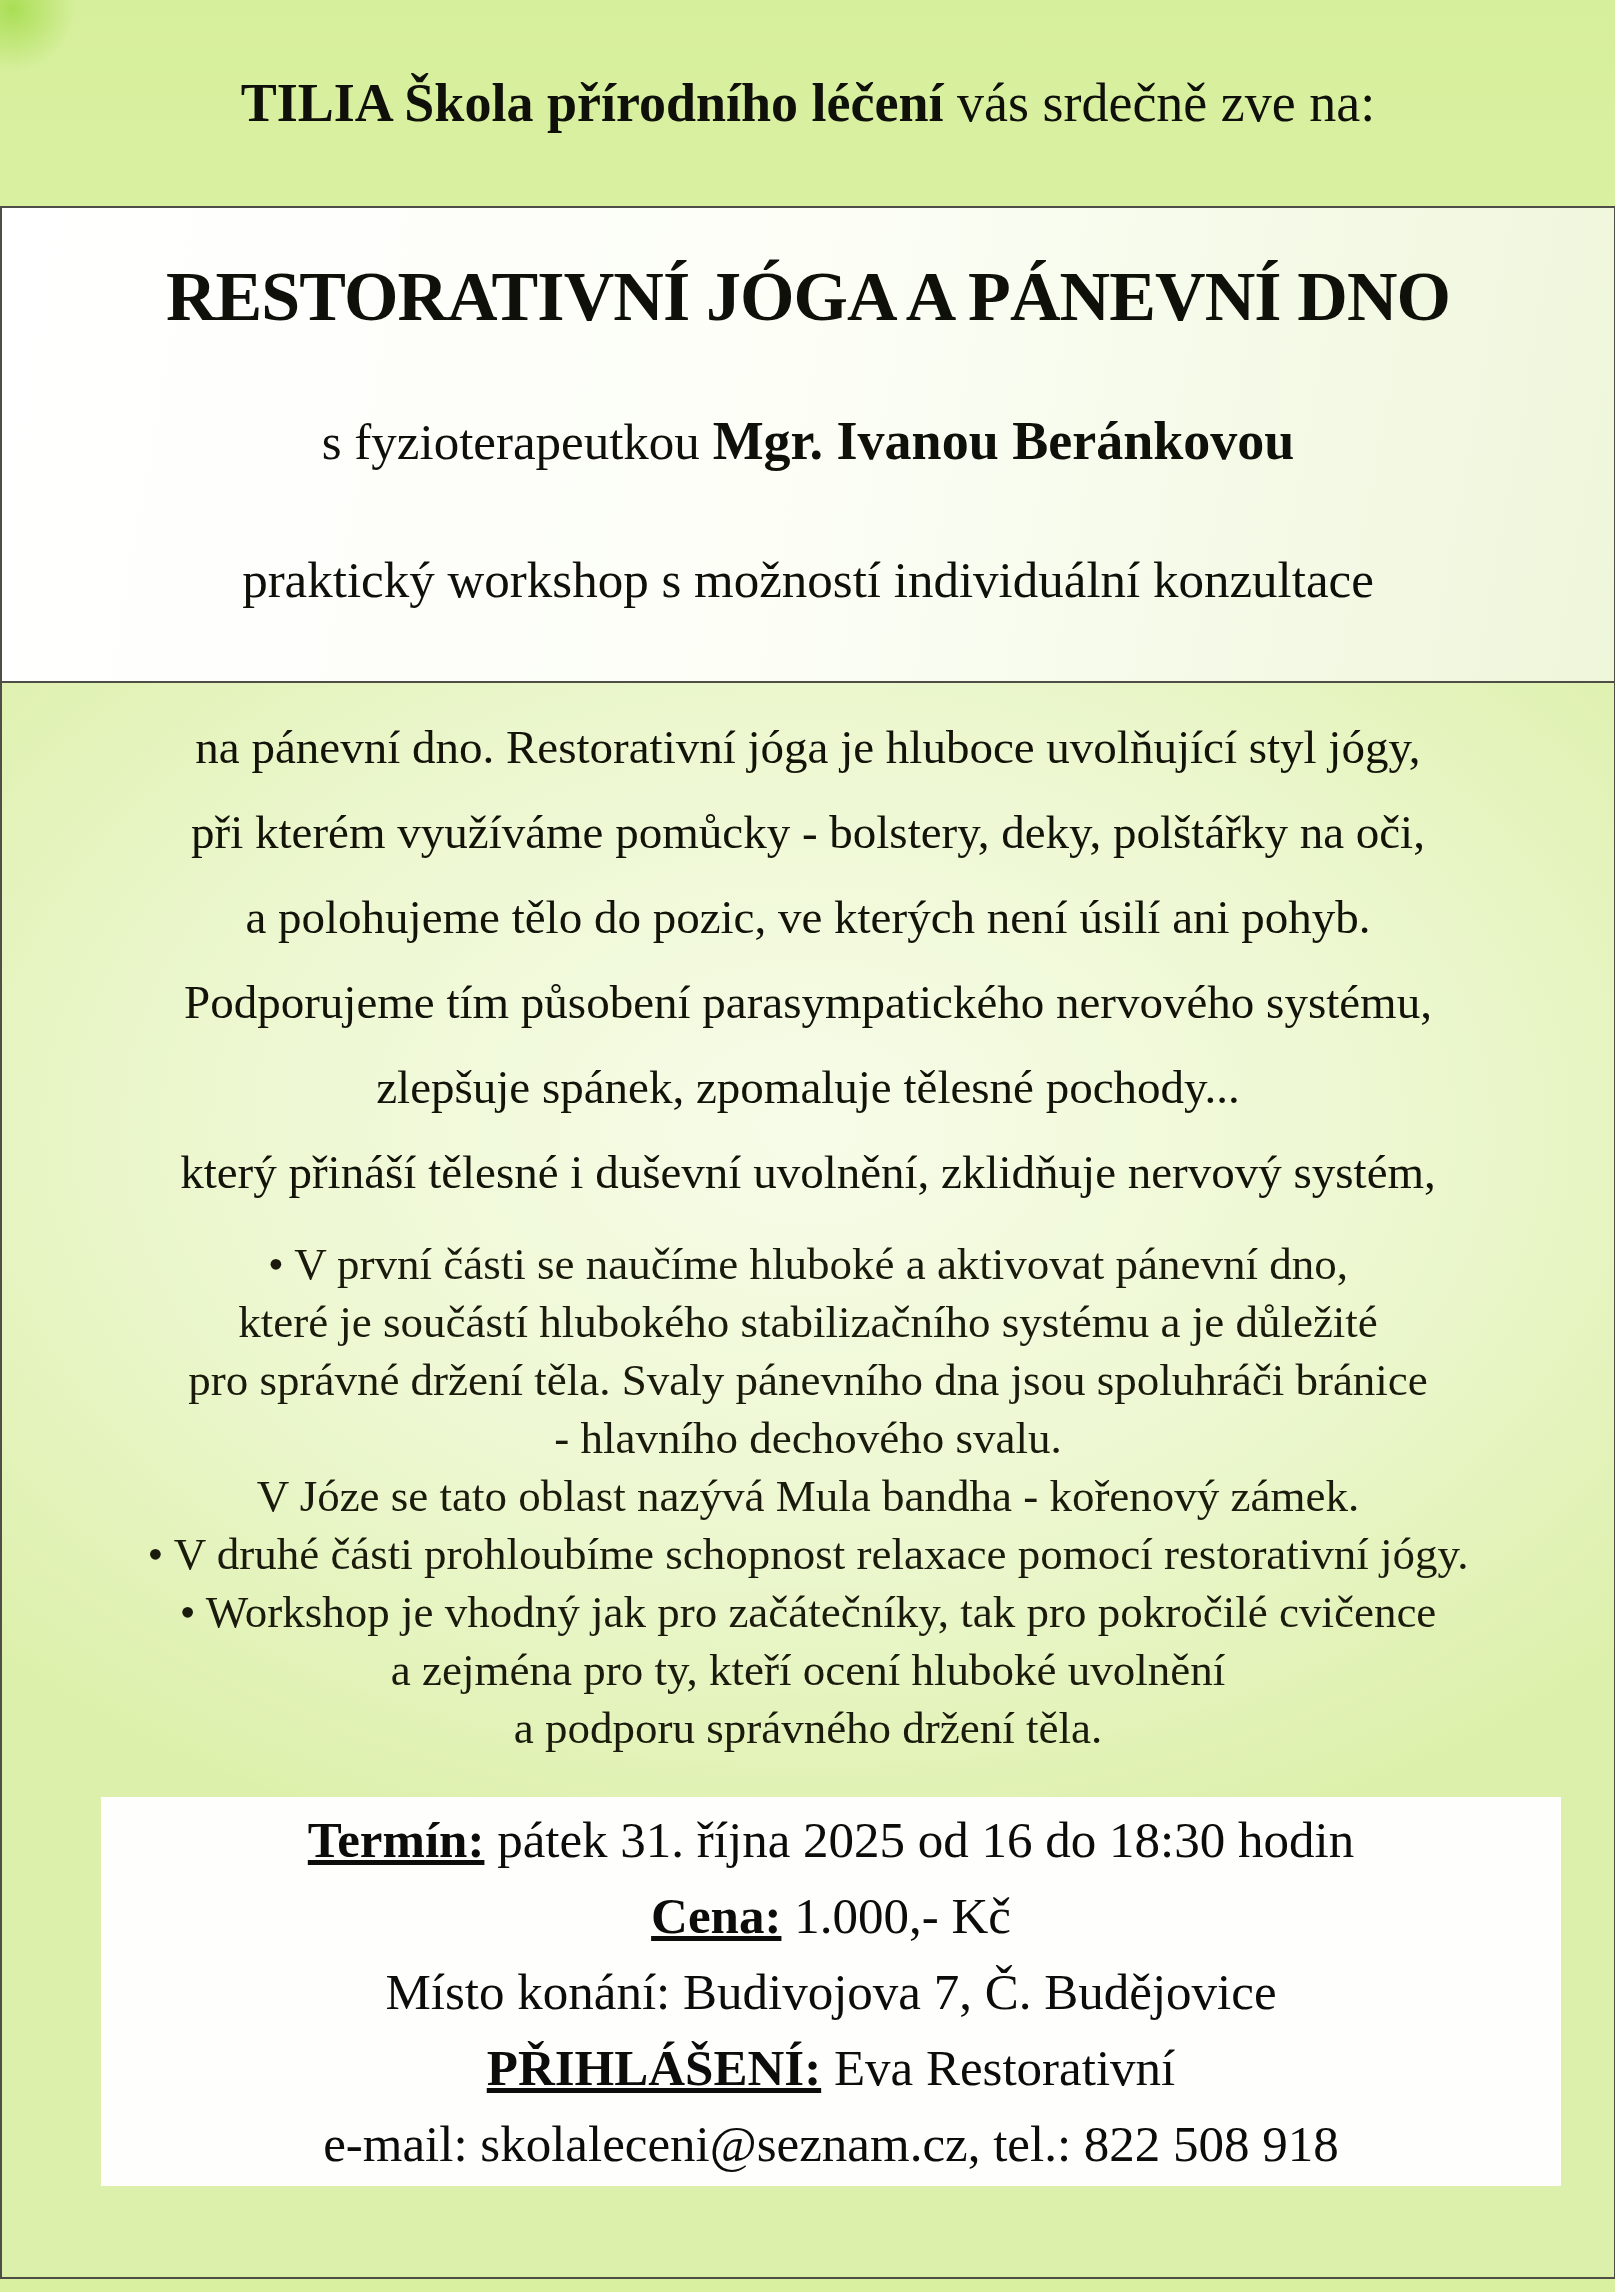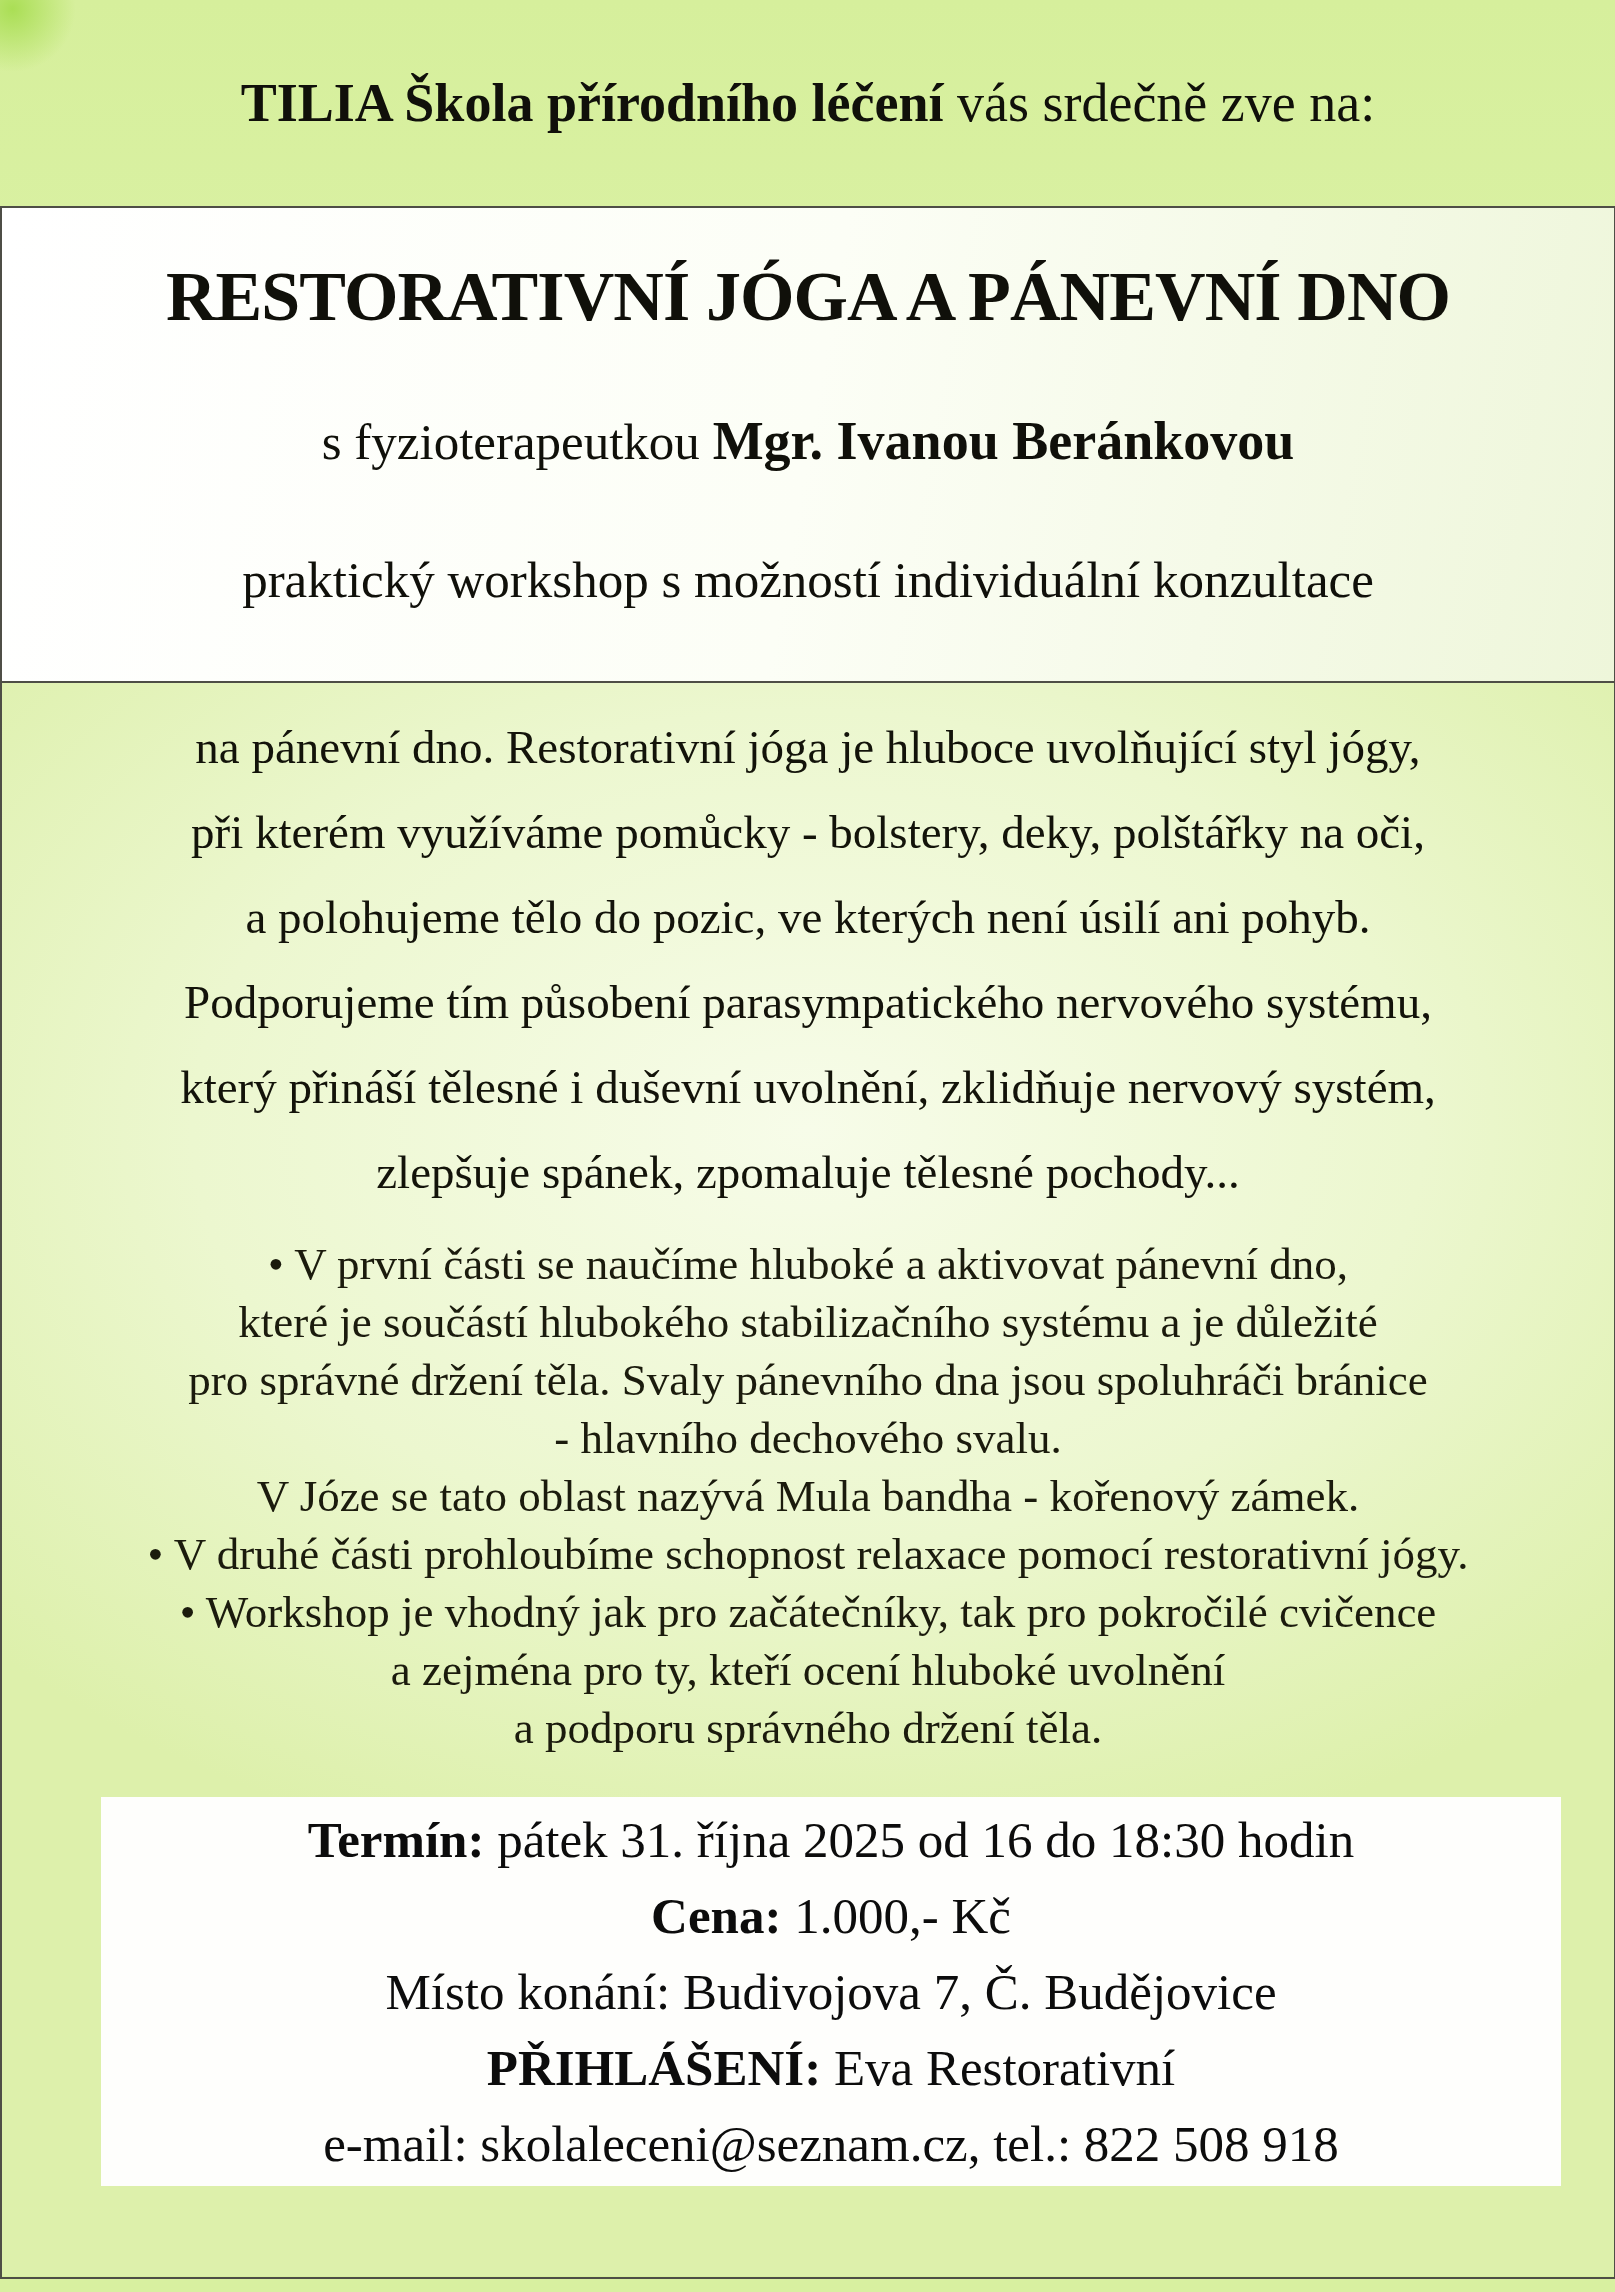--- a/index.html
+++ b/index.html
@@ -101,21 +101,21 @@
     background: var(--contact-white, #fefefc);
     padding-top: 5.4px;
     text-align: center;
   }
   .contact-line {
     font-size: 51px;
     line-height: 76px;
     color: #0c0c0c;
     white-space: nowrap;
   }
-  .contact-line b { font-weight: bold; }
+  .contact-line b { font-weight: bold; text-decoration: underline; }
 </style>
 </head>
 <body>
 
 <div class="flyer">
 
   <div class="top-band">
     <div class="top-text">
       <b>TILIA Škola přírodního léčení</b><span> vás srdečně zve na:</span>
     </div>
@@ -130,22 +130,22 @@
       </div>
       <div class="subtitle2">praktický workshop s možností individuální konzultace</div>
     </div>
 
     <div class="body-section">
       <div class="intro">
           <div class="intro-line">na pánevní dno. Restorativní jóga je hluboce uvolňující styl jógy,</div>
           <div class="intro-line">při kterém využíváme pomůcky - bolstery, deky, polštářky na oči,</div>
           <div class="intro-line">a polohujeme tělo do pozic, ve kterých není úsilí ani pohyb.</div>
           <div class="intro-line">Podporujeme tím působení parasympatického nervového systému,</div>
+          <div class="intro-line">zlepšuje spánek, zpomaluje tělesné pochody...</div>
           <div class="intro-line">který přináší tělesné i duševní uvolnění, zklidňuje nervový systém,</div>
-          <div class="intro-line">zlepšuje spánek, zpomaluje tělesné pochody...</div>
         </div>
       <div class="bullets">
           <div class="bullet-line">• V první části se naučíme hluboké a aktivovat pánevní dno,</div>
           <div class="bullet-line">které je součástí hlubokého stabilizačního systému a je důležité</div>
           <div class="bullet-line">pro správné držení těla. Svaly pánevního dna jsou spoluhráči bránice</div>
           <div class="bullet-line">- hlavního dechového svalu.</div>
           <div class="bullet-line">V Józe se tato oblast nazývá Mula bandha - kořenový zámek.</div>
           <div class="bullet-line">• V druhé části prohloubíme schopnost relaxace pomocí restorativní jógy.</div>
           <div class="bullet-line">• Workshop je vhodný jak pro začátečníky, tak pro pokročilé cvičence</div>
           <div class="bullet-line">a zejména pro ty, kteří ocení hluboké uvolnění</div>

